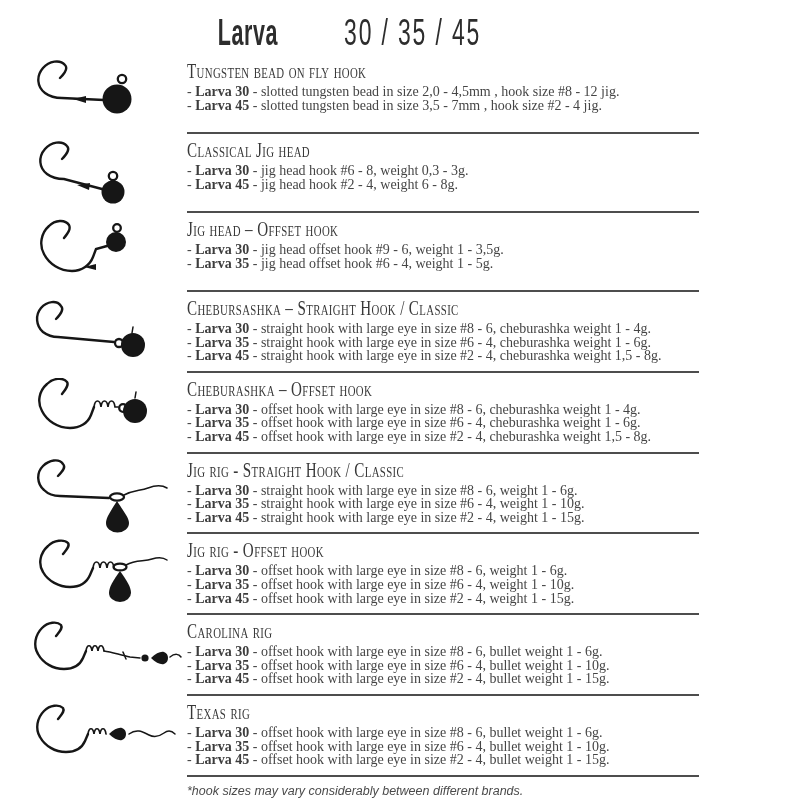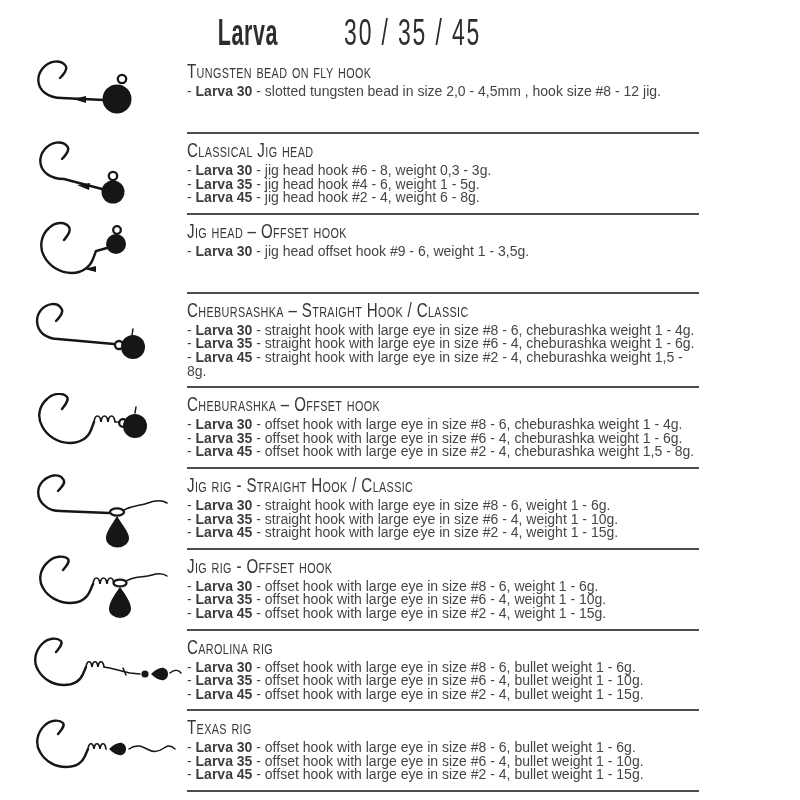--- a/index.html
+++ b/index.html
@@ -14,21 +14,21 @@
     display:inline-block;font-size:37px;font-weight:bold;
     transform:scaleX(0.58);letter-spacing:1px;
   }
   .title .sizes{
     display:inline-block;font-size:37px;font-weight:400;
     transform:scaleX(0.62);margin-left:2px;letter-spacing:3px;
   }
   .rig{display:flex;margin-bottom:5px;}
   .fig{flex:0 0 175px;width:175px;height:74px;}
   .fig svg{display:block;}
-  .info{flex:1;margin-right:8px;border-bottom:2px solid #4d4d4d;padding-bottom:8px;}
+  .info{flex:1;margin-right:8px;border-bottom:2px solid #4d4d4d;padding-bottom:8px;font-family:Liberation Serif, serif;}
   .rig-heading{
     margin:0 0 3px 0;font-size:21px;line-height:22px;font-weight:500;
     font-variant:small-caps;letter-spacing:0.5px;color:#383838;
     transform:scaleX(0.72);transform-origin:left center;white-space:nowrap;
   }
   .itm{margin:0;font-size:14px;line-height:13.6px;color:#454545;}
   .itm b{color:#3d3d3d;}
   .footnote{
     margin:7px 0 0 175px;font-style:italic;font-size:12.5px;color:#4a4a4a;
   }
@@ -52,52 +52,53 @@
       <svg width="175" height="74" viewBox="0 0 175 74">
         <path class="hk" d="M 48 18 C 53 13 56 8 53 5 C 48 -1 37 1 31 8 C 24 16 25 27 33 33 C 37 36 43 38 50 38 L 92 40"></path>
         <path class="fl" d="M 74 36 L 61 39 L 74 43 Z"></path>
         <circle class="fl" cx="105" cy="39" r="14.5"></circle>
         <circle class="rg" cx="110" cy="19" r="4.2"></circle>
       </svg>
     </div>
     <div class="info">
       <h2 class="rig-heading">Tungsten bead on fly hook</h2>
       <p class="itm"><span>-</span> <b>Larva 30</b> <span>- slotted tungsten bead in size 2,0 - 4,5mm , hook size #8 - 12 jig.</span></p>
+      <p class="itm"><span>-</span> <b>Larva 45</b> <span>- slotted tungsten bead in size 3,5 - 7mm , hook size #2 - 4 jig.</span></p>
     </div>
   </section>
 
   <section class="rig">
     <div class="fig">
       <svg width="175" height="74" viewBox="0 0 175 74">
         <path class="hk" d="M 50 20 C 55 15 58 10 55 7 C 50 1 39 3 33 10 C 26 18 27 29 35 35 C 39 38 45 40 52 40 L 90 50"></path>
         <path class="fl" d="M 78 44 L 65 46 L 77 51 Z"></path>
         <circle class="fl" cx="101" cy="53" r="11.5"></circle>
         <circle class="rg" cx="101" cy="37" r="4.2"></circle>
       </svg>
     </div>
     <div class="info">
       <h2 class="rig-heading">Classical Jig head</h2>
       <p class="itm"><span>-</span> <b>Larva 30</b> <span>- jig head hook #6 - 8, weight 0,3 - 3g.</span></p>
-      <p class="itm"><span>-</span> <b>Larva 35</b> <span>- jig head hook #4 - 6, weight 1 - 5g.</span></p>
       <p class="itm"><span>-</span> <b>Larva 45</b> <span>- jig head hook #2 - 4, weight 6 - 8g.</span></p>
     </div>
   </section>
 
   <section class="rig">
     <div class="fig">
       <svg width="175" height="74" viewBox="0 0 175 74">
         <path class="hk" d="M 52 20 C 56 15 59 11 57 7 C 53 1 43 2 37 8 C 29 15 27 27 32 36 C 37 46 48 53 60 53 C 70 53 78 47 81 39 L 84 31 L 95 28"></path>
         <path class="fl" d="M 84 46 L 72 49 L 84 52 Z"></path>
         <circle class="fl" cx="104" cy="24" r="10"></circle>
         <circle class="rg" cx="105" cy="10" r="3.8"></circle>
       </svg>
     </div>
     <div class="info">
       <h2 class="rig-heading">Jig head – Offset hook</h2>
       <p class="itm"><span>-</span> <b>Larva 30</b> <span>- jig head offset hook #9 - 6, weight 1 - 3,5g.</span></p>
+      <p class="itm"><span>-</span> <b>Larva 35</b> <span>- jig head offset hook #6 - 4, weight 1 - 5g.</span></p>
     </div>
   </section>
 
   <section class="rig">
     <div class="fig">
       <svg width="175" height="74" viewBox="0 0 175 74">
         <path class="hk" d="M 44 22 C 49 17 52 12 49 9 C 45 3 35 4 29 11 C 23 18 24 29 31 35 C 35 38 40 40 46 40 L 102 45"></path>
         <circle class="rg" cx="107" cy="46" r="4"></circle>
         <path class="ln" d="M 120 36 L 121 30"></path>
         <circle class="fl" cx="121" cy="48" r="12"></circle>

